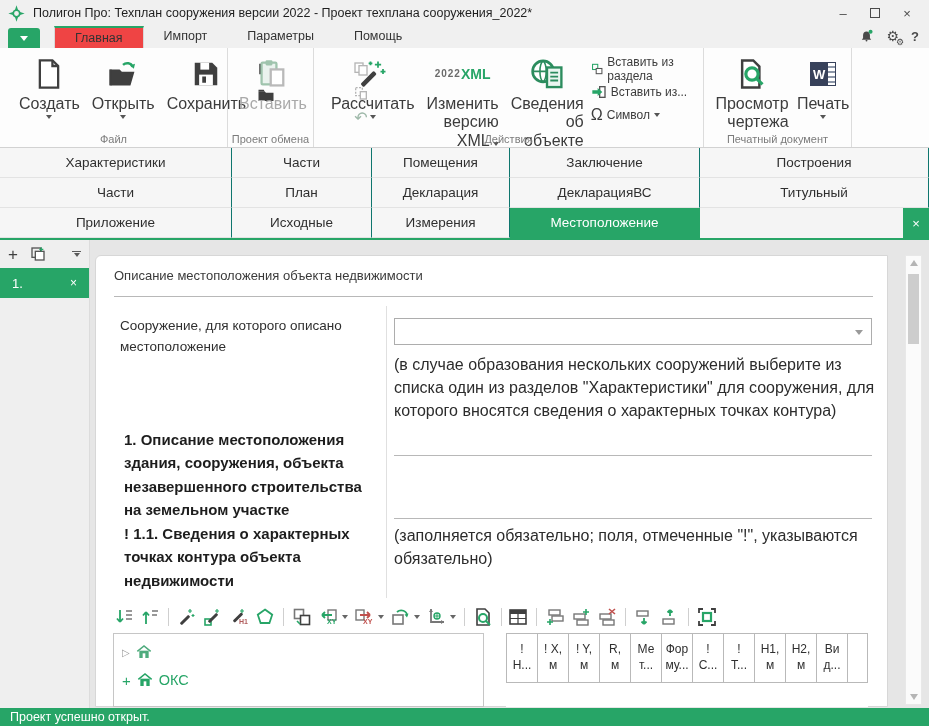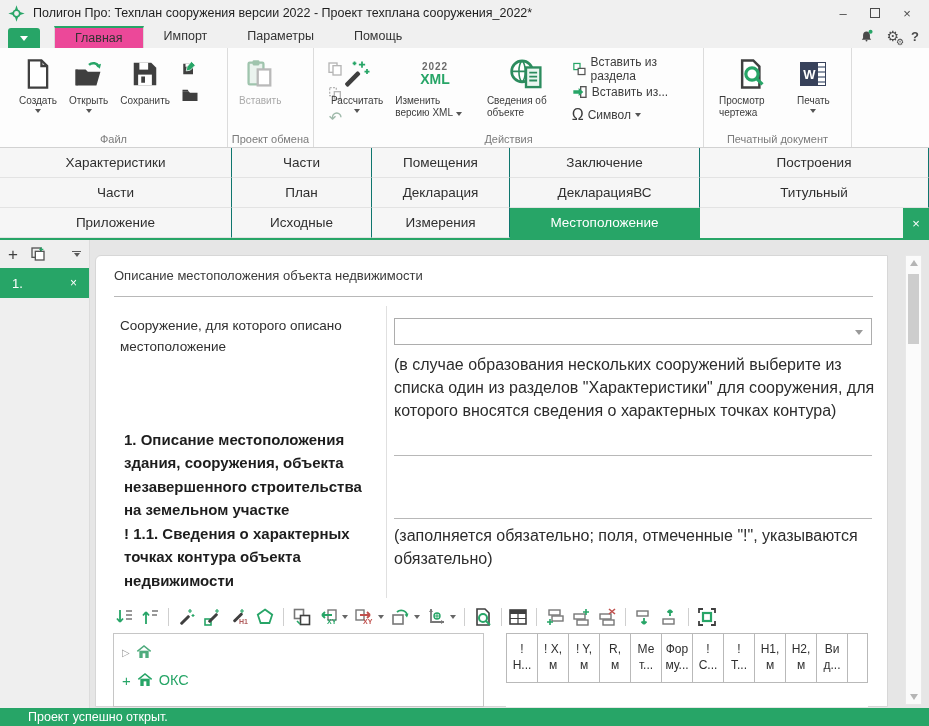--- a/index.html
+++ b/index.html
@@ -11,42 +11,42 @@
   .title-text { font-size:12.5px; color:#1e1e1e; white-space:nowrap; }
   .winbtns { margin-left:auto; display:flex; align-items:center; gap:4px; }
   .winbtn { width:28px; height:20px; display:flex; align-items:center; justify-content:center; color:#4a4a4a; font-size:13px; }
   .maxbox { width:10px; height:10px; border:1.5px solid #4a4a4a; }
 
   
   .menubar { height:22px; background:#f0f0f0; display:flex; align-items:flex-end; padding-left:8px; position:relative; }
   .appbtn { width:32px; height:20px; background:#27a567; border-radius:3px 3px 0 0; display:flex; align-items:center; justify-content:center; margin-right:14px; }
   .caret-w { width:0; height:0; border-left:4px solid transparent; border-right:4px solid transparent; border-top:5px solid #fff; }
   .mtab { padding:0 20px; height:22px; line-height:21px; font-size:12.5px; color:#333; }
-  .mtab.active { background:#ec4899; border:1px solid #d8d8d8; border-bottom:none; border-top:2px solid #27a567;padding-left:20px; }
+  .mtab.active { background:#ef4444; border:1px solid #d8d8d8; border-bottom:none; border-top:2px solid #27a567;padding-left:20px; }
   .menu-right { position:absolute; right:10px; top:2px; display:flex; align-items:center; gap:12px; }
   .mr-ic { color:#4a4a4a; font-size:14px; position:relative; }
   .gear-small { font-size:9px; position:absolute; right:-5px; bottom:-3px; }
   .helpq { font-weight:bold; font-size:13px; }
 
   
   .ribbon { height:100px; background:#fdfdfd; border-bottom:1px solid #d2d2d2; display:flex; align-items:stretch; }
   .rgroup { position:relative; border-right:1px solid #dcdcdc; padding:4px 6px 18px 6px; display:flex; align-items:flex-start; gap:2px; }
   .glabel { position:absolute; bottom:2px; left:0; right:0; text-align:center; font-size:11px; color:#7b7b7b; white-space:nowrap; }
   .bigbtn { display:flex; flex-direction:column; align-items:center; gap:2px; padding:3px 5px; }
   .bigbtn .icn { height:38px; display:flex; align-items:center; justify-content:center; }
-  .bigbtn .lbl { font-size:10px; color:#3c3c3c; text-align:left; line-height:1.15; }
+  .bigbtn .lbl { font-size:16px; color:#3c3c3c; text-align:right; line-height:1.15; }
   .bigbtn.disabled .lbl { color:#a9a9a9; }
   .dda { width:0; height:0; border-left:3.5px solid transparent; border-right:3.5px solid transparent; border-top:4px solid #555; }
   .lblwrap { display:inline; text-align:center; }
   .lblwrap .dda { display:inline-block; margin-left:3px; }
   .smallcol { display:flex; flex-direction:column; gap:4px; padding-top:6px; }
   .smallbtn { width:26px; height:22px; display:flex; align-items:center; justify-content:center; }
   .acol { display:flex; flex-direction:column; gap:3px; padding-top:7px; }
   .abtn { display:flex; align-items:center; gap:4px; font-size:12px; color:#3c3c3c; height:20px; }
-  .xmlicon { display:flex; flex-direction:column; align-items:center; line-height:1; }
+  .xmlicon { display:flex; flex-direction:row; align-items:center; line-height:1; }
   .xml-year { font-size:10px; font-weight:bold; color:#6b6b6b; letter-spacing:1px; }
   .xml-word { font-size:14px; font-weight:bold; color:#27a567; }
   .omega { font-size:16px; color:#3c3c3c; }
   .wicon { width:26px; height:24px; position:relative; }
   .wicon .wbox { position:absolute; left:0; top:0; width:18px; height:24px; background:#37415a; color:#fff; font-weight:bold; font-size:13px; display:flex; align-items:center; justify-content:center; }
   .wicon .wpage { position:absolute; right:0; top:0; width:9px; height:24px; background:repeating-linear-gradient(#fff, #fff 3px, #8d97a8 3px, #8d97a8 5px); border:1px solid #37415a; }
 
   
   .sectiontabs { height:92px; background:#f4f4f4; border-bottom:2px solid #27a567; display:grid; grid-template-columns:232px 140px 138px 190px 1fr; grid-auto-rows:30px; position:relative; }
   .stab { display:flex; align-items:center; justify-content:center; font-size:13.5px; color:#2f2f2f; border-right:1px solid #0f766e; border-bottom:1px solid #e3e3e3; background:#f6f6f6; }
@@ -108,21 +108,21 @@
 
   
   .vscroll { position:absolute; right:7px; top:15px; width:17px; height:450px; background:#fbfbfb; border:1px solid #e8e8e8; }
   .varrow { position:absolute; left:0; right:0; display:flex; justify-content:center; }
   .va-up { top:4px; } .va-down { bottom:4px; }
   .tri-up { width:0; height:0; border-left:4.5px solid transparent; border-right:4.5px solid transparent; border-bottom:6px solid #b5b5b5; }
   .tri-down { width:0; height:0; border-left:4.5px solid transparent; border-right:4.5px solid transparent; border-top:6px solid #b5b5b5; }
   .vthumb { position:absolute; left:2px; right:2px; top:18px; height:70px; background:#cdcdcd; }
 
   
-  .statusbar { height:18px; background:#27a567; color:#fff; display:flex; align-items:center; padding-left:28px; font-size:12.5px; }
+  .statusbar { height:18px; background:#27a567; color:#fff; display:flex; align-items:center; padding-left:10px; font-size:12.5px; }
 
   svg { display:block; }
 </style>
 </head>
 <body>
 
 <div class="window">
 
   <div class="titlebar">
     <span>

